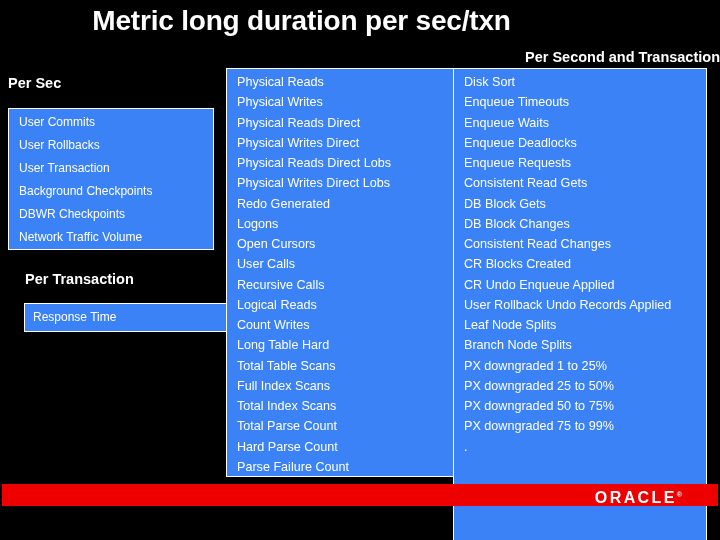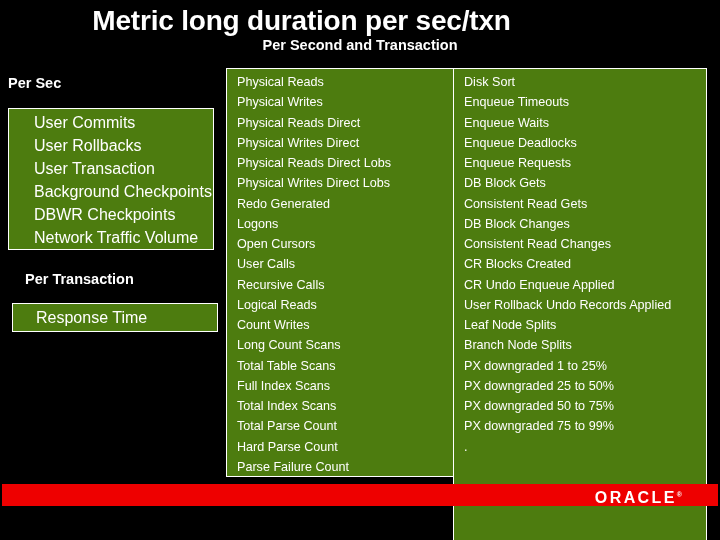--- a/index.html
+++ b/index.html
@@ -35,23 +35,23 @@
     text-align: center;
     font-size: 28px;
     font-weight: bold;
     line-height: 32px;
     letter-spacing: -0.2px;
     white-space: nowrap;
   }
   .subtitle {
     position: absolute;
     left: 0;
-    top: 36px;
+    top: 48px;
     width: 720px;
-    text-align: center;
+    text-align: right;
     font-size: 14.5px;
     font-weight: bold;
     line-height: 18px;
     white-space: nowrap;
   }
 
   
   .section-head {
     position: absolute;
     font-size: 14.5px;
@@ -60,31 +60,31 @@
     white-space: nowrap;
   }
   .head-per-sec  { left: 8px;  top: 74px; }
   .head-per-txn  { left: 8px;  top: 270px; padding-left: 17px; }
 
   
   .listbox {
     position: absolute;
     border: 1px solid #ffffff;
     box-sizing: border-box;
-    background: #4d7c0f;
+    background: #3b82f6;
   }
   .box-per-sec {
     left: 8px;
     top: 108px;
     width: 206px;
     height: 142px;
     padding: 2px 0 0 10px;
   }
   .box-per-txn {
-    left: 12px;
+    left: 24px;
     top: 303px;
     width: 206px;
     height: 29px;
     padding: 2px 0 0 8px;
   }
   .box-mid {
     left: 226px;
     top: 68px;
     width: 228px;
     height: 409px;
@@ -104,23 +104,22 @@
     list-style: none;
   }
   .listbox li {
     font-size: 13px;
     line-height: 20.2px;
     white-space: nowrap;
     color: #ffffff;
   }
   .box-per-sec li,
   .box-per-txn li {
-    font-size: 16px;
+    font-size: 12px;
     line-height: 23px;
-    margin-left: 15px;
   }
   .box-mid li,
   .box-right li {
     font-size: 12.6px;
     line-height: 20.25px;
   }
 
   
   .footer-bar {
     position: absolute;
@@ -186,39 +185,39 @@
       <li>Physical Writes Direct</li>
       <li>Physical Reads Direct Lobs</li>
       <li>Physical Writes Direct Lobs</li>
       <li>Redo Generated</li>
       <li>Logons</li>
       <li>Open Cursors</li>
       <li>User Calls</li>
       <li>Recursive Calls</li>
       <li>Logical Reads</li>
       <li>Count Writes</li>
-      <li>Long Count Scans</li>
+      <li>Long Table Hard</li>
       <li>Total Table Scans</li>
       <li>Full Index Scans</li>
       <li>Total Index Scans</li>
       <li>Total Parse Count</li>
       <li>Hard Parse Count</li>
       <li>Parse Failure Count</li>
     </ul>
   </div>
 
   <div class="listbox box-right">
     <ul>
       <li>Disk Sort</li>
       <li>Enqueue Timeouts</li>
       <li>Enqueue Waits</li>
       <li>Enqueue Deadlocks</li>
       <li>Enqueue Requests</li>
+      <li>Consistent Read Gets</li>
       <li>DB Block Gets</li>
-      <li>Consistent Read Gets</li>
       <li>DB Block Changes</li>
       <li>Consistent Read Changes</li>
       <li>CR Blocks Created</li>
       <li>CR Undo Enqueue Applied</li>
       <li>User Rollback Undo  Records Applied</li>
       <li>Leaf Node Splits</li>
       <li>Branch Node Splits</li>
       <li>PX downgraded 1 to 25%</li>
       <li>PX downgraded 25 to 50%</li>
       <li>PX downgraded 50 to 75%</li>

